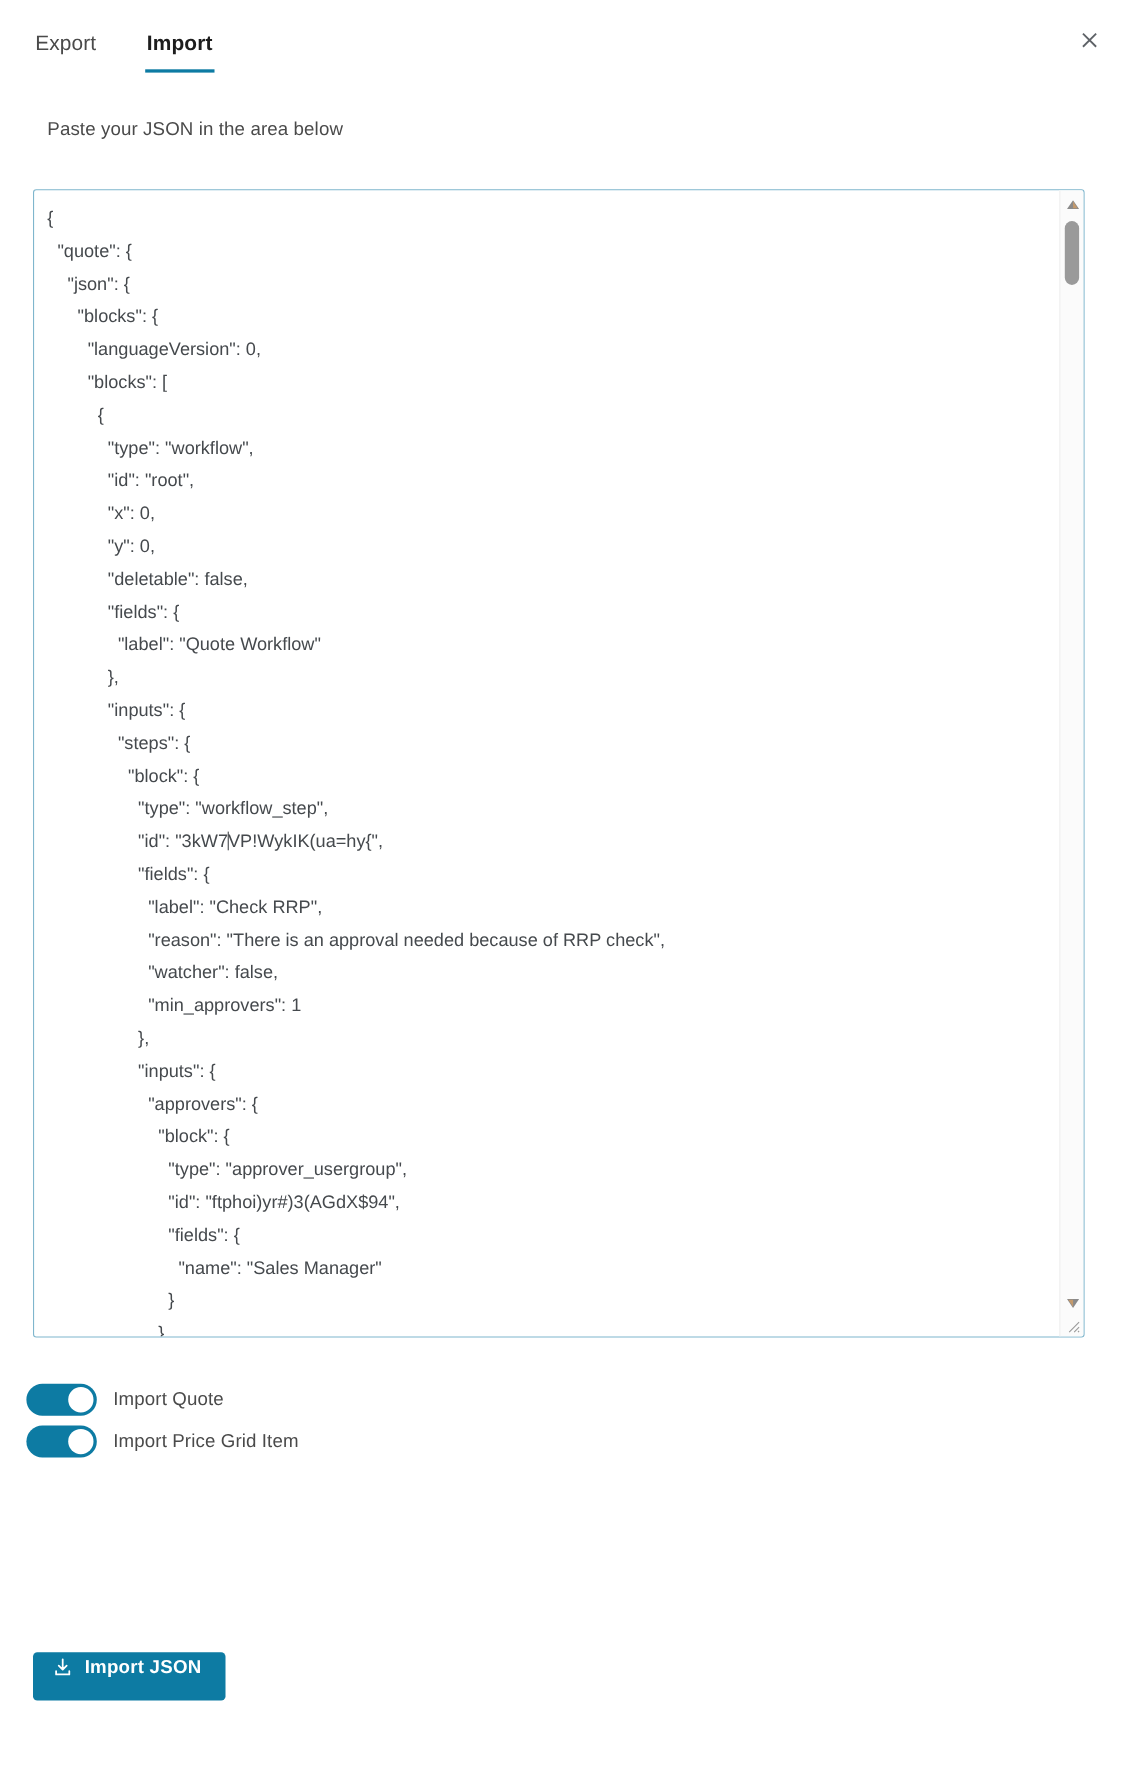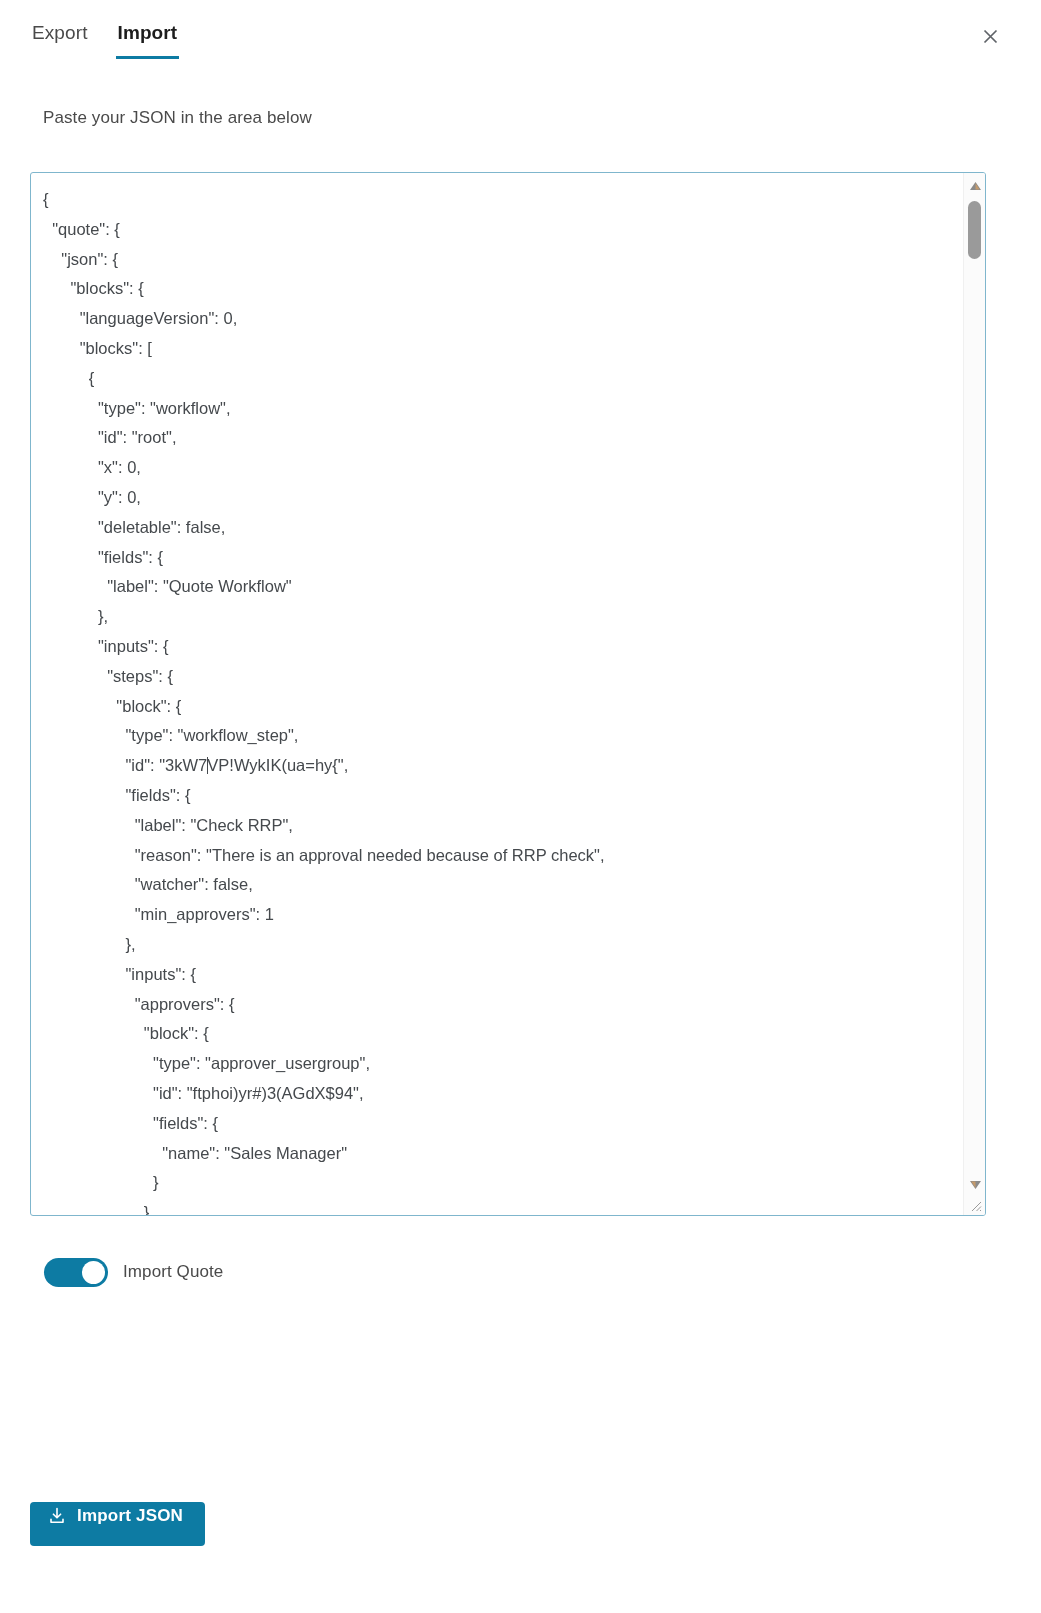--- a/index.html
+++ b/index.html
@@ -13,30 +13,30 @@
     height: 1613px;
     position: relative;
     overflow: hidden;
     color: #3c4043;
   }
 
   
   .tabbar {
     position: relative;
     display: flex;
-    align-items: flex-start;
+    align-items: center;
     padding: 18px 0 0 0;
     height: 72px;
   }
   .tab {
     font-size: 19px;
     line-height: 22px;
     color: #4a4a4a;
     padding: 4px 2px 12px 2px;
-    margin-left: 26px;
+    margin-left: 42px;
     cursor: pointer;
     border-bottom: 3px solid transparent;
     position: relative;
     letter-spacing: .1px;
   }
   .tab.first { margin-left: 30px; }
   .tab.active {
     color: #1d1d1d;
     font-weight: bold;
     border-bottom: 3px solid #0d7ba3;
@@ -133,21 +133,21 @@
     position: absolute;
     right: 2px; bottom: 2px;
     width: 14px; height: 14px;
     cursor: nwse-resize;
   }
   .resize-grip svg { display:block; }
 
   
   .toggles {
     position: absolute;
-    left: 44px;
+    left: 24px;
     top: 1253px;
     width: 600px;
   }
   .toggle-row {
     display: flex;
     align-items: center;
     height: 38px;
   }
   .switch {
     width: 64px;
@@ -272,20 +272,26 @@
   </div>
 </div>
 
 <div class="toggles">
   <div class="toggle-row">
     <div class="switch">
       <div class="knob"></div>
     </div>
     <div class="toggle-label">Import Quote</div>
   </div>
+  <div class="toggle-row">
+    <div class="switch">
+      <div class="knob"></div>
+    </div>
+    <div class="toggle-label">Import Price Grid Item</div>
+  </div>
 </div>
 
 <button class="import-btn">
   <span>
     <svg width="18" height="18" viewBox="0 0 18 18" aria-hidden="true">
       <path d="M9 1.5 L9 10.5 M5.4 7.2 L9 10.8 L12.6 7.2" stroke="#ffffff" stroke-width="1.6" fill="none" stroke-linecap="round" stroke-linejoin="round"></path>
       <path d="M3 12.2 L3 15.2 L15 15.2 L15 12.2" stroke="#ffffff" stroke-width="1.6" fill="none" stroke-linecap="round" stroke-linejoin="round"></path>
     </svg>
   </span>
   <span>Import JSON</span>

